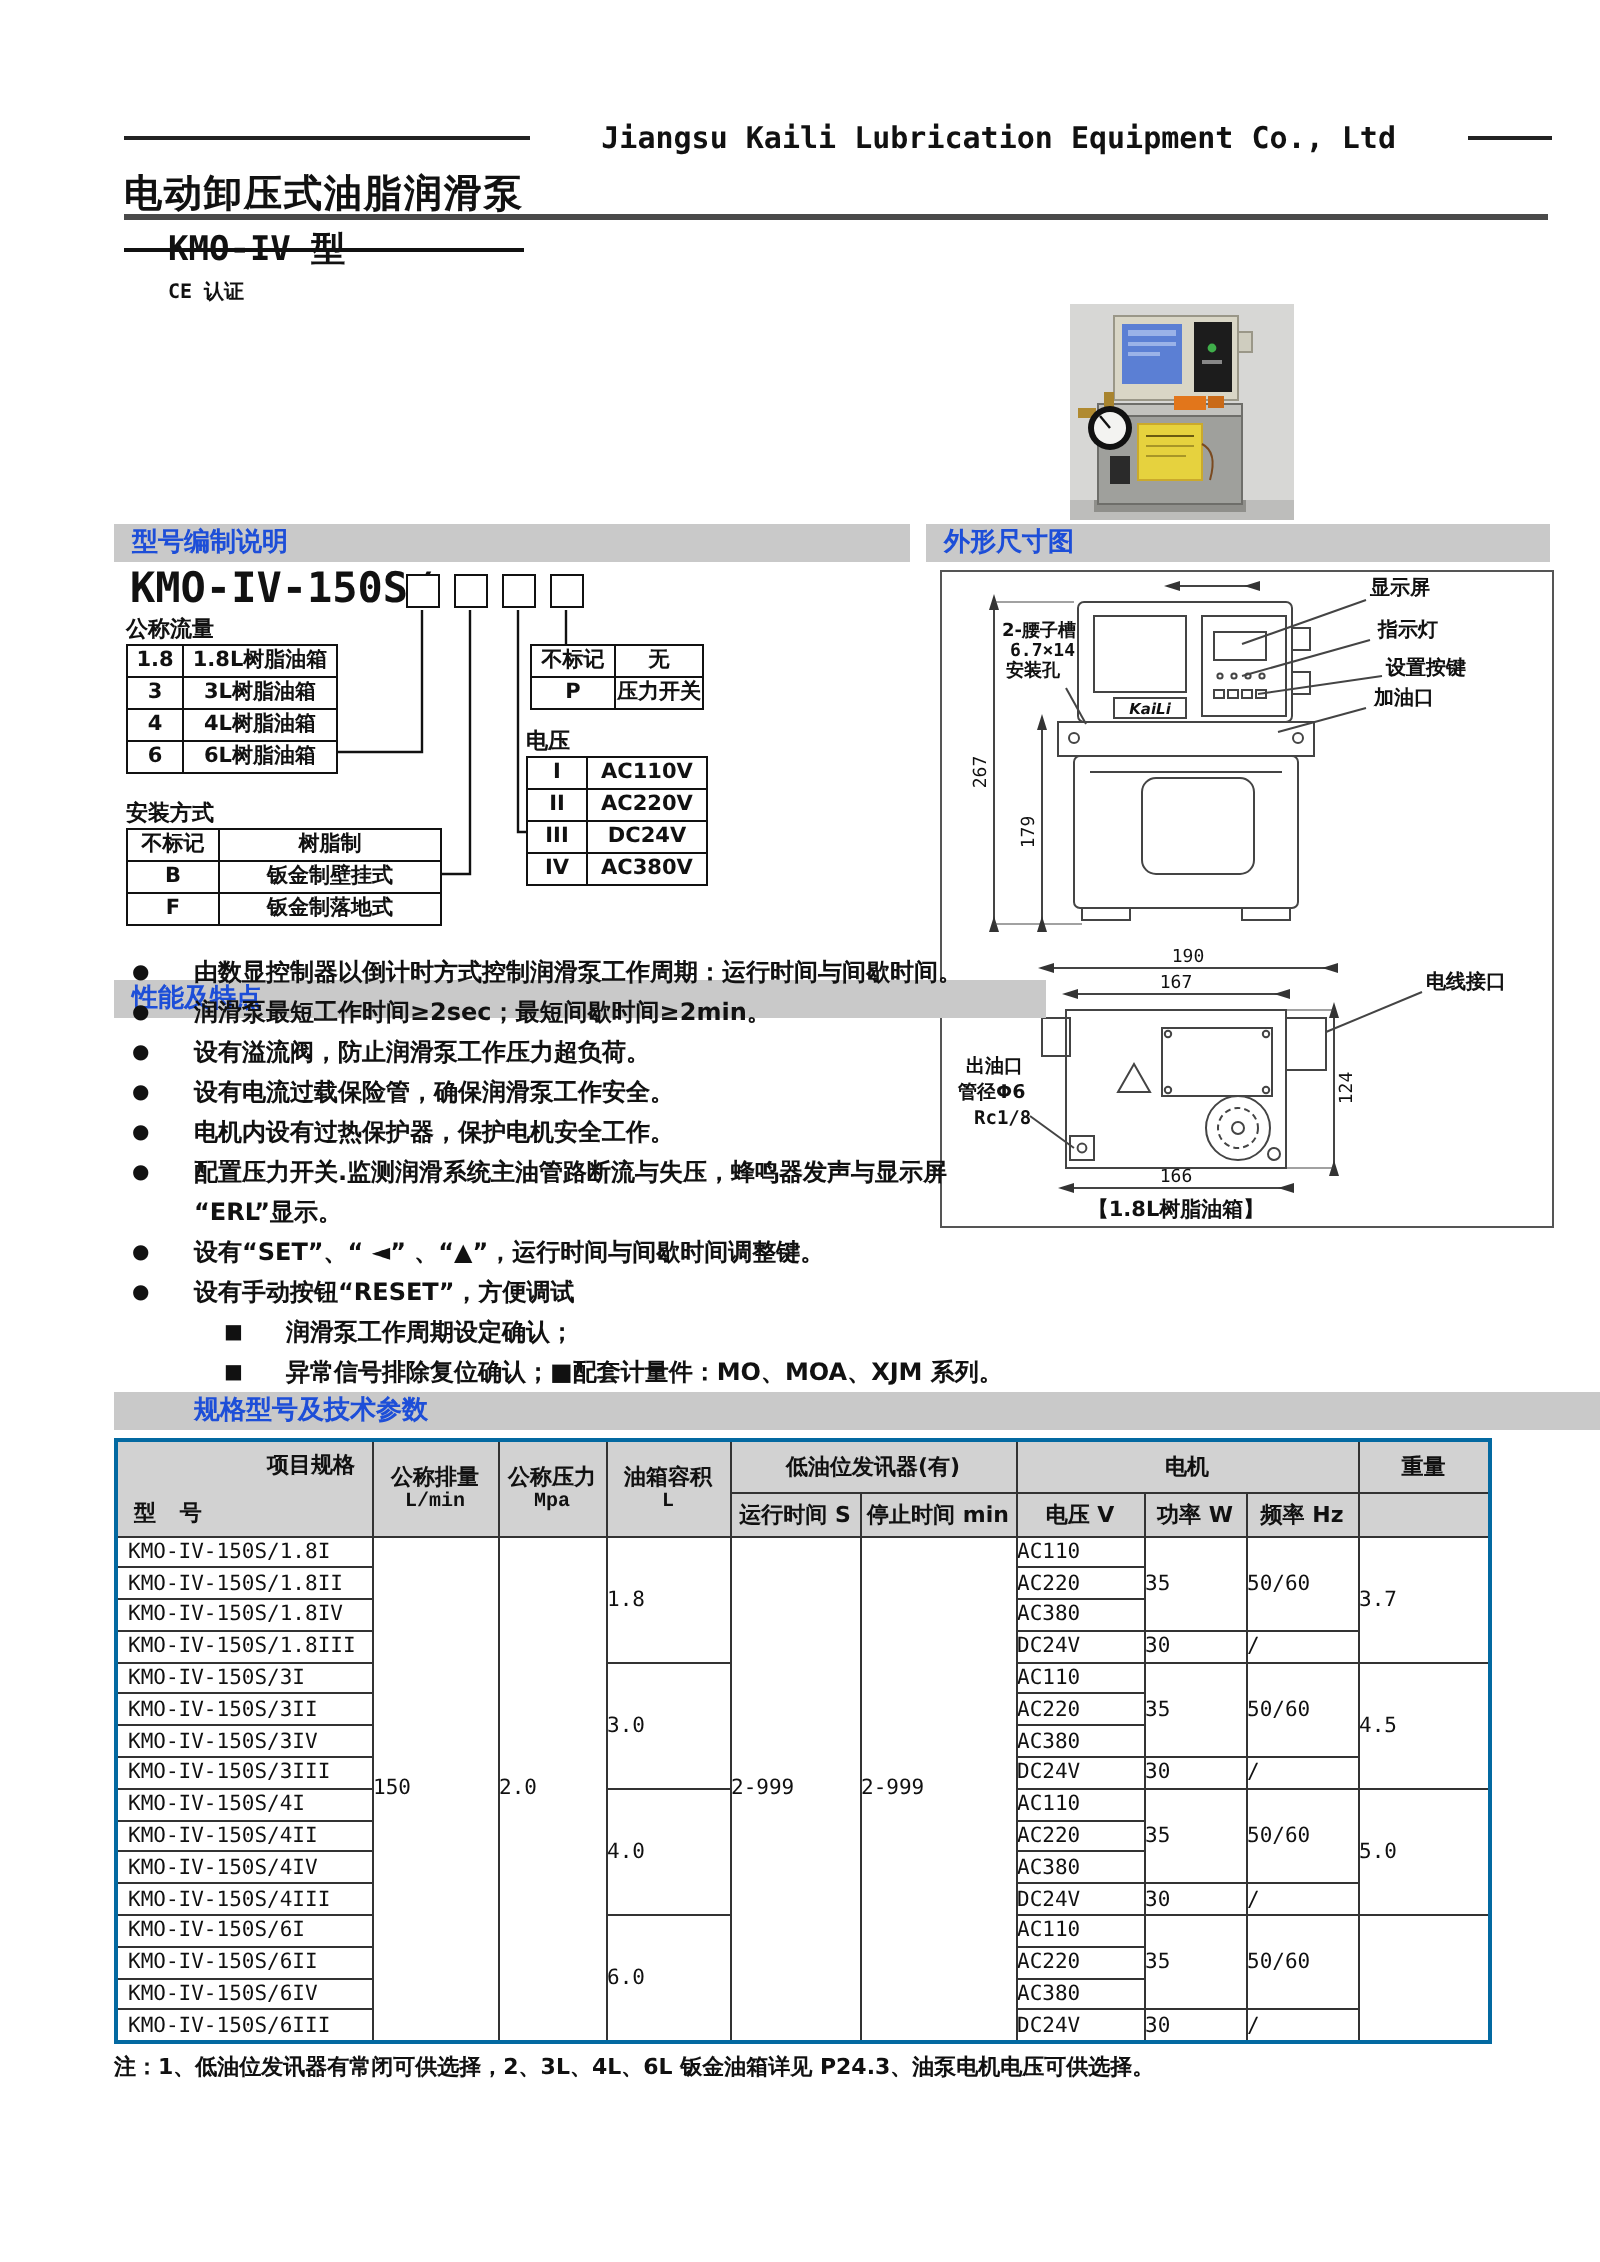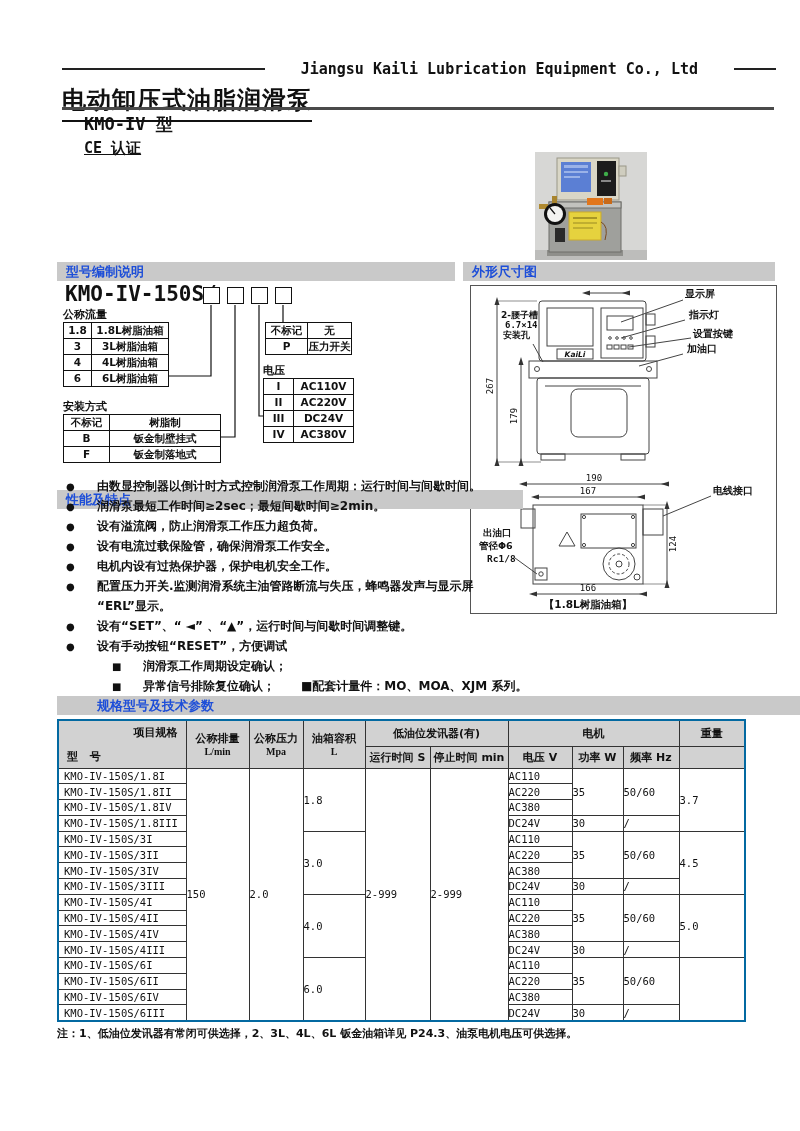--- a/index.html
+++ b/index.html
@@ -1,44 +1,44 @@
 <!DOCTYPE html>
 <html><head>
 <meta charset="utf-8">
 <style>
   html,body{margin:0;padding:0;background:#fff;}
   .page{position:relative;width:800px;height:1131px;background:#fff;overflow:hidden;
         font-family:"DejaVu Sans",sans-serif;color:#111;}
   .abs{position:absolute;}
-  .mono{font-family:Liberation Serif, serif;}
+  .mono{font-family:Liberation Mono, monospace;}
   
   .bar{background:#c9c9c9;height:19px;line-height:19px;font-size:13px;font-weight:bold;
        color:#1d4ed8;padding-left:9px;box-sizing:border-box;}
   
   .co-line{display:flex;align-items:center;gap:32px;}
   .co-rule{height:2px;background:#222;}
   .co-text{font-family:"DejaVu Sans Mono",monospace;font-size:15px;font-weight:bold;
            white-space:nowrap;margin:0 4px;}
-  .doc-title{font-size:24px;font-weight:bold;letter-spacing:1px;border-bottom:2px solid #111;
-             padding-bottom:4px;}
+  .doc-title{font-size:19px;font-weight:bold;letter-spacing:1px;border-bottom:2px solid #111;
+             padding-bottom:14px;}
   .title-rule{height:3px;background:#4a4a4a;}
   .model-type{font-size:17px;font-weight:bold;font-family:"DejaVu Sans Mono",monospace;}
-  .ce{font-size:15px;font-weight:bold;font-family:"DejaVu Sans Mono",monospace;text-decoration:underline;}
+  .ce{font-size:10px;font-weight:bold;font-family:"DejaVu Sans Mono",monospace;}
   
   .code-text{font-size:21px;font-weight:bold;font-family:"DejaVu Sans Mono",monospace;letter-spacing:0;}
   .codebox{position:absolute;width:15px;height:15px;border:1.6px solid #111;background:#fff;}
   .mini{border-collapse:collapse;table-layout:fixed;background:#fff;}
   .mini td{border:1.4px solid #111;font-size:10.5px;font-weight:bold;text-align:center;
            padding:0;height:15px;line-height:13px;white-space:nowrap;overflow:hidden;}
   .mini-label{font-size:11px;font-weight:bold;}
   
   .feat{display:flex;font-size:12px;font-weight:bold;line-height:15px;margin-bottom:5px;}
   .fm{width:14px;margin-left:9px;margin-right:17px;flex:none;font-size:10px;line-height:15px;}
   .feat.sub{margin-left:46px;}
-  .feat .extra{margin-left:26px;}
+  .feat .extra{}
   
   .spec{border-collapse:collapse;table-layout:fixed;width:688px;border:2px solid #0369a1;}
   .spec th,.spec td{border:1px solid #333;padding:0;overflow:hidden;white-space:nowrap;}
   .spec th{background:#d2d2d2;font-size:11px;font-weight:bold;text-align:center;}
   .spec td{font-family:"DejaVu Sans Mono",monospace;font-size:10.5px;text-align:left;background:#fff;}
   .spec td.model{text-align:left;padding-left:5px;}
   .spec tr.h1{height:26px;} .spec tr.h2{height:22px;} .spec tr.d{height:15.8px;}
   .diag{position:relative;background-color:#d2d2d2;
         background-image:linear-gradient(to bottom right,transparent 49.4%,#333 49.4%,#333 50.6%,transparent 50.6%);}
   .diag .tr{position:absolute;top:4px;right:8px;font-size:11px;}

